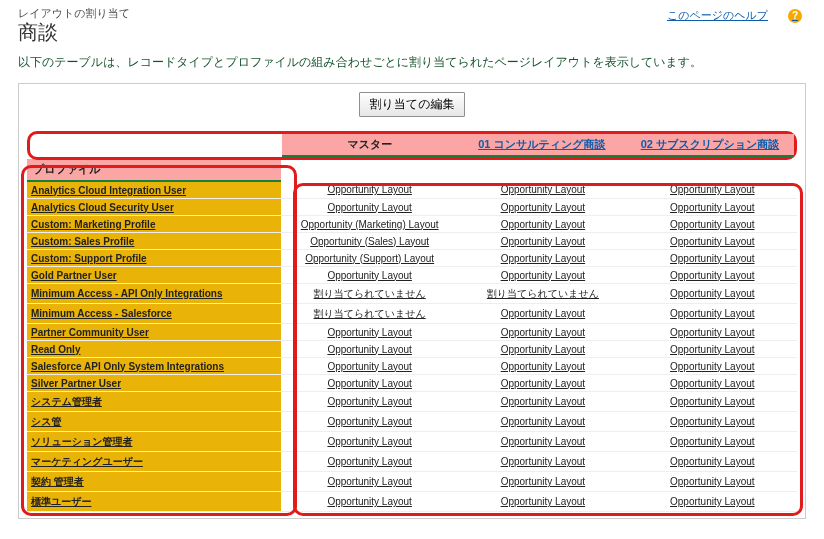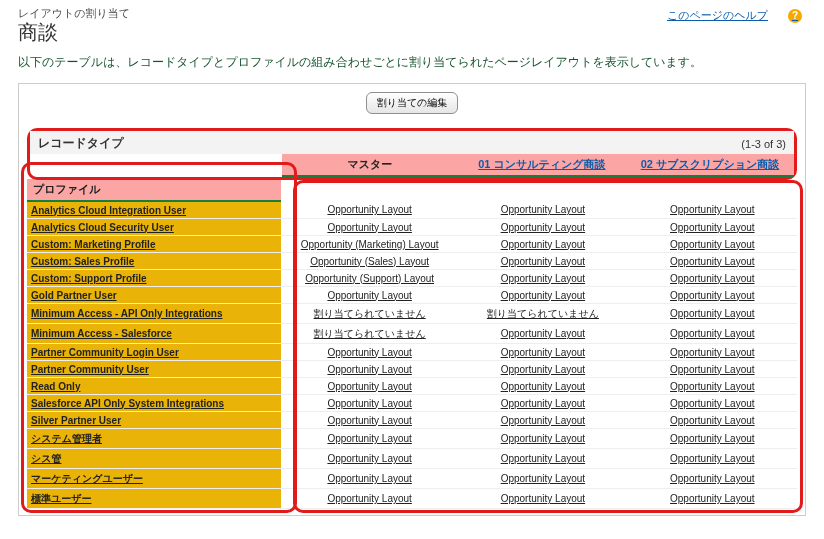--- a/index.html
+++ b/index.html
@@ -60,25 +60,25 @@
   .outer-box {
     border: 1px solid #ccc;
     box-sizing: border-box;
   }
   .btn-row {
     text-align: center;
     padding: 8px 0 14px 0;
   }
   .btn {
     display: inline-block;
-    font-size: 10px;
+    font-size: 12px;
     padding: 3px 10px;
     border: 1px solid #8f8f8f;
     background: linear-gradient(#ffffff, #e6e6e6);
-    border-radius: 6px;
+    border-radius: 1px;
     cursor: pointer;
   }
   .callout-red {
     border: 3px solid #e11b1b;
     border-radius: 10px;
     box-sizing: border-box;
     position: relative;
   }
   .grid-wrap {
     position: relative;
@@ -177,24 +177,20 @@
   <div class="desc">以下のテーブルは、レコードタイプとプロファイルの組み合わせごとに割り当てられたページレイアウトを表示しています。</div>
 
   <div class="outer-box">
     <div class="btn-row">
       <button class="btn">割り当ての編集</button>
     </div>
 
     <div class="grid-wrap" style="position:relative;">
 
       <div class="callout-red" style="margin:0 0 0 0;">
-        <div class="rec-head">
-          <span>レコードタイプ</span>
-          <span class="rec-count">(1-3 of 3)</span>
-        </div>
         <table class="assign">
           <colgroup>
             <col class="c-profile">
               <col class="c-master">
               <col class="c-rt1">
               <col class="c-rt2">
           </colgroup>
           <thead>
             <tr>
               <th style="background:transparent;border-bottom:none;"></th>
@@ -264,26 +260,20 @@
               <td><a href="#" class="layout">割り当てられていません</a></td>
               <td><a href="#" class="layout">Opportunity Layout</a></td>
             </tr>
             <tr>
               <td class="pf"><a href="#">Minimum Access - Salesforce</a></td>
               <td><a href="#" class="layout">割り当てられていません</a></td>
               <td><a href="#" class="layout">Opportunity Layout</a></td>
               <td><a href="#" class="layout">Opportunity Layout</a></td>
             </tr>
             <tr>
-              <td class="pf"><a href="#">Partner Community Login User</a></td>
-              <td><a href="#" class="layout">Opportunity Layout</a></td>
-              <td><a href="#" class="layout">Opportunity Layout</a></td>
-              <td><a href="#" class="layout">Opportunity Layout</a></td>
-            </tr>
-            <tr>
               <td class="pf"><a href="#">Partner Community User</a></td>
               <td><a href="#" class="layout">Opportunity Layout</a></td>
               <td><a href="#" class="layout">Opportunity Layout</a></td>
               <td><a href="#" class="layout">Opportunity Layout</a></td>
             </tr>
             <tr>
               <td class="pf"><a href="#">Read Only</a></td>
               <td><a href="#" class="layout">Opportunity Layout</a></td>
               <td><a href="#" class="layout">Opportunity Layout</a></td>
               <td><a href="#" class="layout">Opportunity Layout</a></td>
@@ -306,21 +296,33 @@
               <td><a href="#" class="layout">Opportunity Layout</a></td>
               <td><a href="#" class="layout">Opportunity Layout</a></td>
             </tr>
             <tr>
               <td class="pf"><a href="#">シス管</a></td>
               <td><a href="#" class="layout">Opportunity Layout</a></td>
               <td><a href="#" class="layout">Opportunity Layout</a></td>
               <td><a href="#" class="layout">Opportunity Layout</a></td>
             </tr>
             <tr>
+              <td class="pf"><a href="#">ソリューション管理者</a></td>
+              <td><a href="#" class="layout">Opportunity Layout</a></td>
+              <td><a href="#" class="layout">Opportunity Layout</a></td>
+              <td><a href="#" class="layout">Opportunity Layout</a></td>
+            </tr>
+            <tr>
               <td class="pf"><a href="#">マーケティングユーザー</a></td>
+              <td><a href="#" class="layout">Opportunity Layout</a></td>
+              <td><a href="#" class="layout">Opportunity Layout</a></td>
+              <td><a href="#" class="layout">Opportunity Layout</a></td>
+            </tr>
+            <tr>
+              <td class="pf"><a href="#">契約 管理者</a></td>
               <td><a href="#" class="layout">Opportunity Layout</a></td>
               <td><a href="#" class="layout">Opportunity Layout</a></td>
               <td><a href="#" class="layout">Opportunity Layout</a></td>
             </tr>
             <tr>
               <td class="pf"><a href="#">標準ユーザー</a></td>
               <td><a href="#" class="layout">Opportunity Layout</a></td>
               <td><a href="#" class="layout">Opportunity Layout</a></td>
               <td><a href="#" class="layout">Opportunity Layout</a></td>
             </tr>

